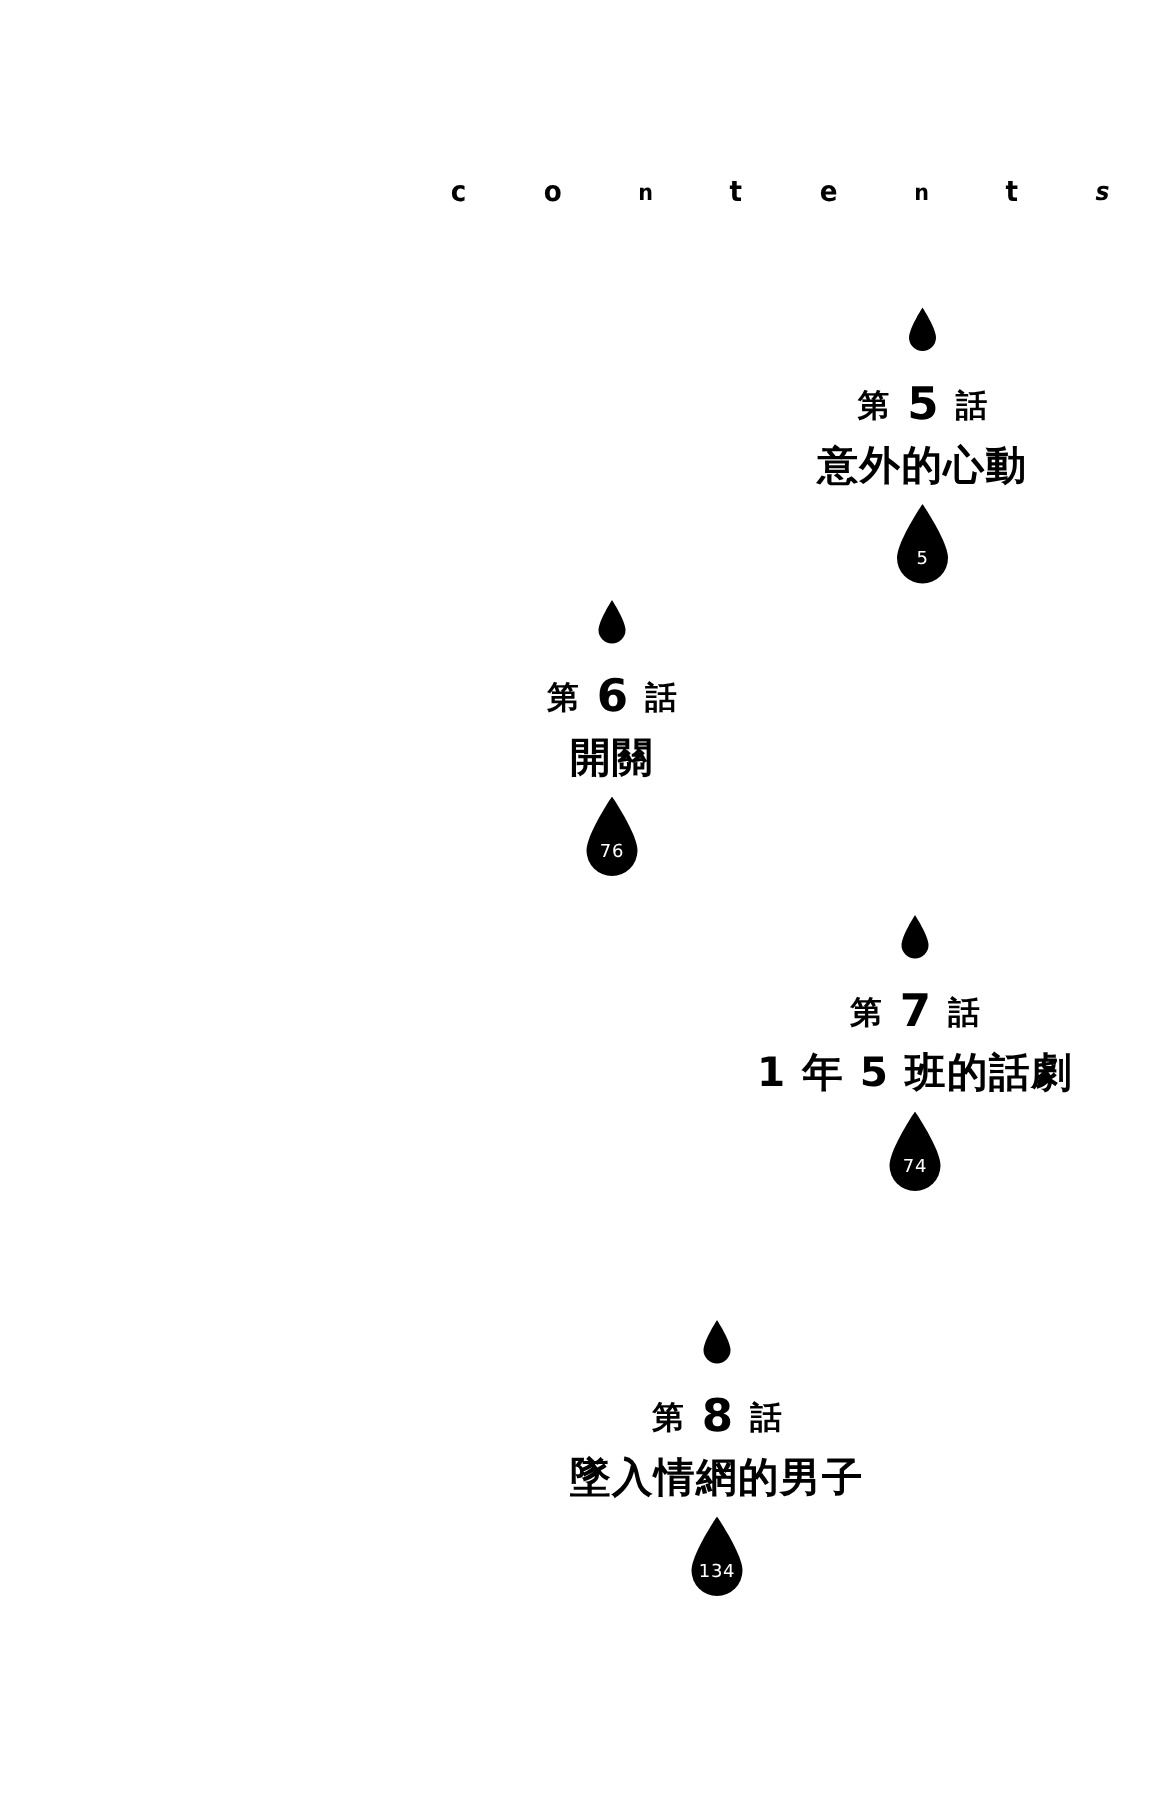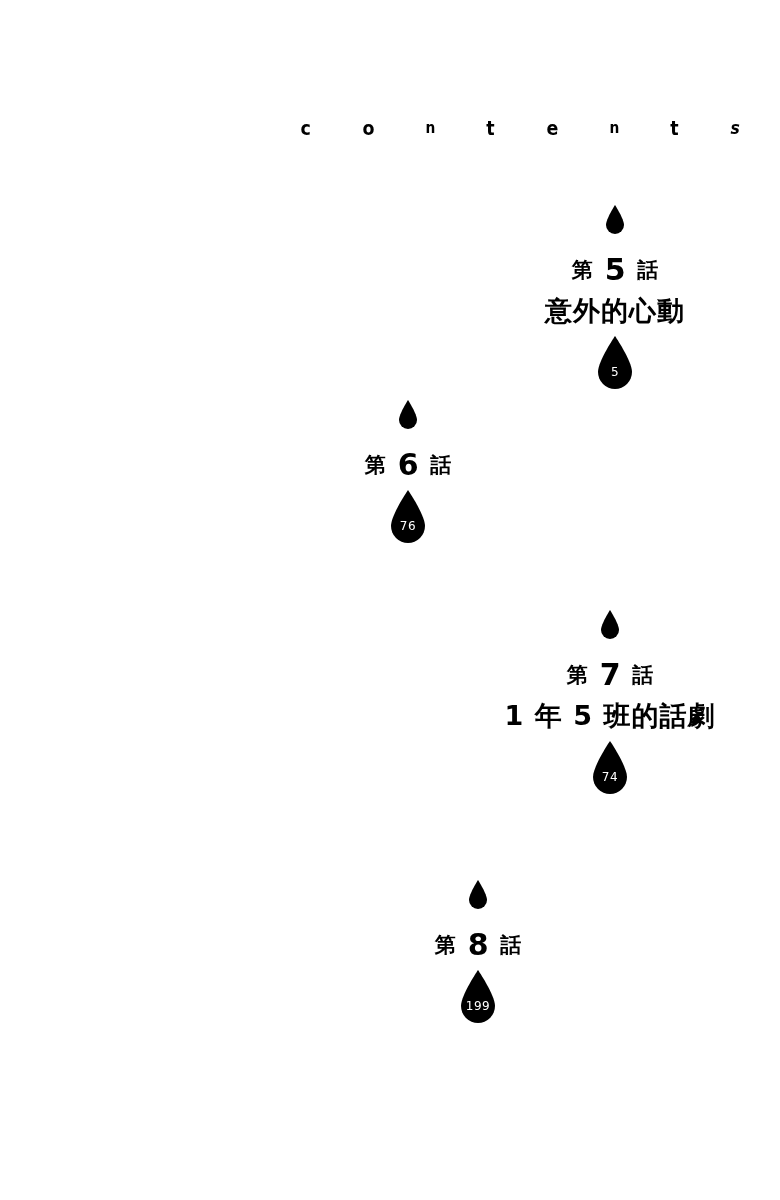--- a/index.html
+++ b/index.html
@@ -173,20 +173,21 @@
 
   <div class="entry align-left" id="entry-1">
     <svg class="drop-small" viewBox="0 0 22 30">
       <path d="M11 0 C11 0 2 14 2 20 A9 9 0 0 0 20 20 C20 14 11 0 11 0 Z" fill="#000000"></path>
     </svg>
     <div class="chapter-line">
       <span class="ch-kanji">第</span>
       <span class="ch-number">6</span>
       <span class="ch-kanji">話</span>
     </div>
+    <div class="chapter-title">開關</div>
     <div class="drop-page-wrap">
       <svg class="drop-page-svg" viewBox="0 0 44 56">
         <path d="M22 0 C22 0 5 25 5 36 A17 17 0 0 0 39 36 C39 25 22 0 22 0 Z" fill="#000000"></path>
       </svg>
       <div class="page-number">76</div>
     </div>
   </div>
 
   <div class="entry align-right" id="entry-2">
     <svg class="drop-small" viewBox="0 0 22 30">
@@ -208,21 +209,22 @@
 
   <div class="entry align-left" id="entry-3">
     <svg class="drop-small" viewBox="0 0 22 30">
       <path d="M11 0 C11 0 2 14 2 20 A9 9 0 0 0 20 20 C20 14 11 0 11 0 Z" fill="#000000"></path>
     </svg>
     <div class="chapter-line">
       <span class="ch-kanji">第</span>
       <span class="ch-number">8</span>
       <span class="ch-kanji">話</span>
     </div>
-    <div class="drop-page-wrap">
-      <svg class="drop-page-svg" viewBox="0 0 44 56">
-        <path d="M22 0 C22 0 5 25 5 36 A17 17 0 0 0 39 36 C39 25 22 0 22 0 Z" fill="#000000"></path>
-      </svg>
-      <div class="page-number">199</div>
+    <div class="chapter-title">墜入情網的男子</div>
+    <div class="drop-page-wrap">
+      <svg class="drop-page-svg" viewBox="0 0 44 56">
+        <path d="M22 0 C22 0 5 25 5 36 A17 17 0 0 0 39 36 C39 25 22 0 22 0 Z" fill="#000000"></path>
+      </svg>
+      <div class="page-number">134</div>
     </div>
   </div>
 
 </div>
 
 </body></html>

